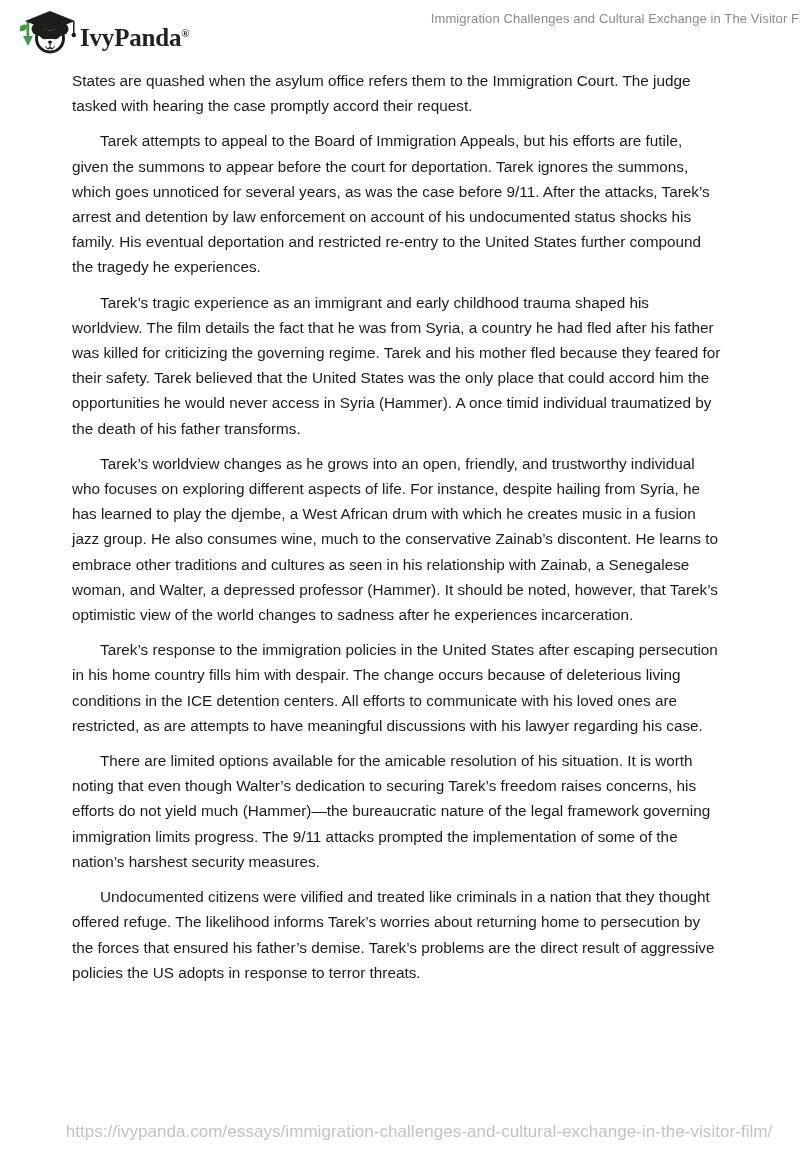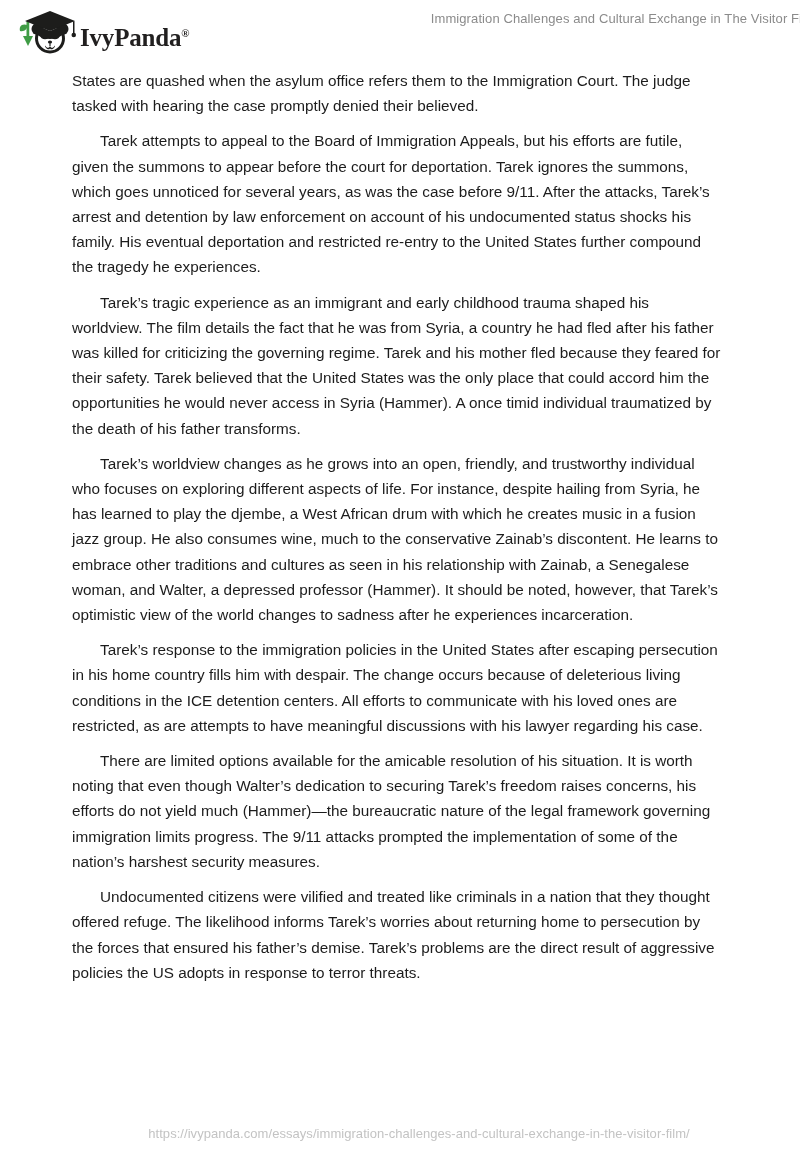--- a/index.html
+++ b/index.html
@@ -112,21 +112,21 @@
   
   .page-footer {
     position: absolute;
     left: 0;
     bottom: 18px;
     width: 800px;
     text-align: center;
   }
 
   .footer-url {
-    font-size: 13px;
+    font-size: 17px;
     color: #c3c3c3;
     font-family: "Liberation Sans", sans-serif;
     letter-spacing: 0.05px;
     word-break: break-all;
     padding-left: 38px;
   }
 </style>
 </head>
 <body>
 
@@ -178,21 +178,21 @@
           <circle cx="119.5" cy="50" r="4.5"></circle>
         </g>
       </svg>
       <span class="brand-name"><span>IvyPanda</span><sup>®</sup></span>
     </div>
 
     <div class="header-title">Immigration Challenges and Cultural Exchange in The Visitor Film</div>
   </div>
 
   <div class="content">
-    <p class="no-indent">States are quashed when the asylum office refers them to the Immigration Court. The judge tasked with hearing the case promptly denied their believed.</p>
+    <p class="no-indent">States are quashed when the asylum office refers them to the Immigration Court. The judge tasked with hearing the case promptly accord their request.</p>
     <p>Tarek attempts to appeal to the Board of Immigration Appeals, but his efforts are futile, given the summons to appear before the court for deportation. Tarek ignores the summons, which goes unnoticed for several years, as was the case before 9/11. After the attacks, Tarek’s arrest and detention by law enforcement on account of his undocumented status shocks his family. His eventual deportation and restricted re-entry to the United States further compound the tragedy he experiences.</p>
     <p>Tarek’s tragic experience as an immigrant and early childhood trauma shaped his worldview. The film details the fact that he was from Syria, a country he had fled after his father was killed for criticizing the governing regime. Tarek and his mother fled because they feared for their safety. Tarek believed that the United States was the only place that could accord him the opportunities he would never access in Syria (Hammer). A once timid individual traumatized by the death of his father transforms.</p>
     <p>Tarek’s worldview changes as he grows into an open, friendly, and trustworthy individual who focuses on exploring different aspects of life. For instance, despite hailing from Syria, he has learned to play the djembe, a West African drum with which he creates music in a fusion jazz group. He also consumes wine, much to the conservative Zainab’s discontent. He learns to embrace other traditions and cultures as seen in his relationship with Zainab, a Senegalese woman, and Walter, a depressed professor (Hammer). It should be noted, however, that Tarek’s optimistic view of the world changes to sadness after he experiences incarceration.</p>
     <p>Tarek’s response to the immigration policies in the United States after escaping persecution in his home country fills him with despair. The change occurs because of deleterious living conditions in the ICE detention centers. All efforts to communicate with his loved ones are restricted, as are attempts to have meaningful discussions with his lawyer regarding his case.</p>
     <p>There are limited options available for the amicable resolution of his situation. It is worth noting that even though Walter’s dedication to securing Tarek’s freedom raises concerns, his efforts do not yield much (Hammer)—the bureaucratic nature of the legal framework governing immigration limits progress. The 9/11 attacks prompted the implementation of some of the nation’s harshest security measures.</p>
     <p>Undocumented citizens were vilified and treated like criminals in a nation that they thought offered refuge. The likelihood informs Tarek’s worries about returning home to persecution by the forces that ensured his father’s demise. Tarek’s problems are the direct result of aggressive policies the US adopts in response to terror threats.</p>
   </div>
 
   <div class="page-footer">
     <span class="footer-url">https://ivypanda.com/essays/immigration-challenges-and-cultural-exchange-in-the-visitor-film/</span>

